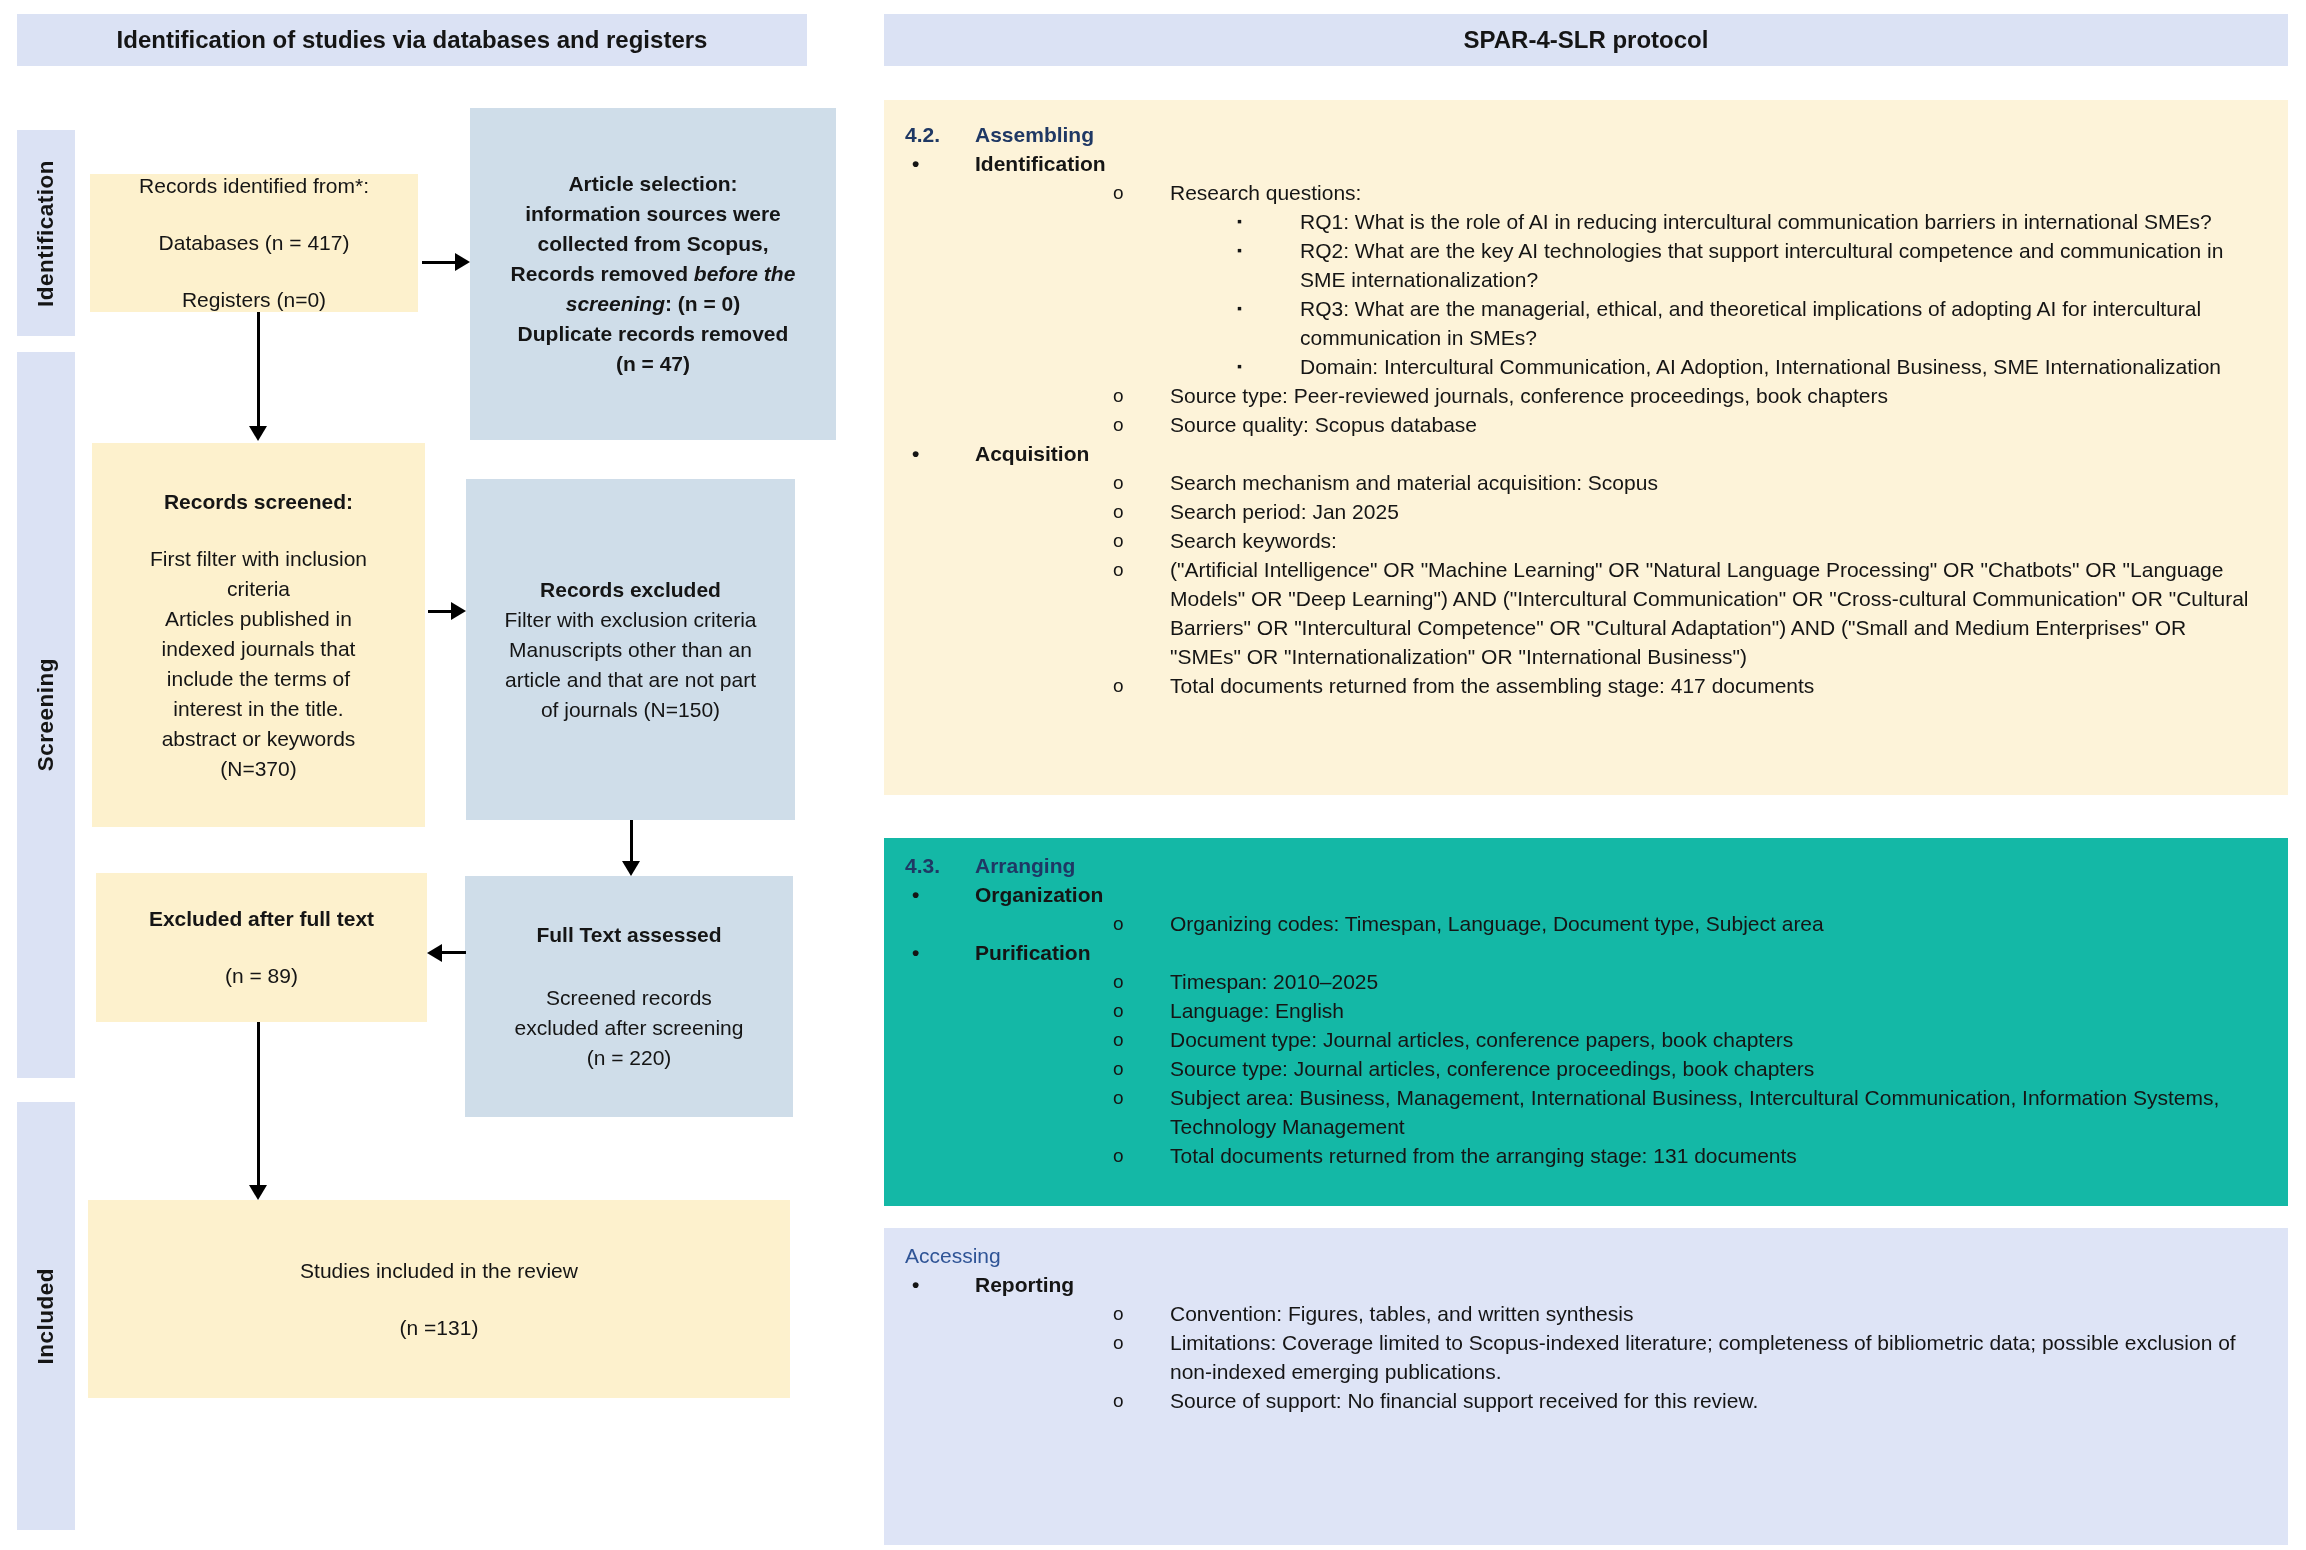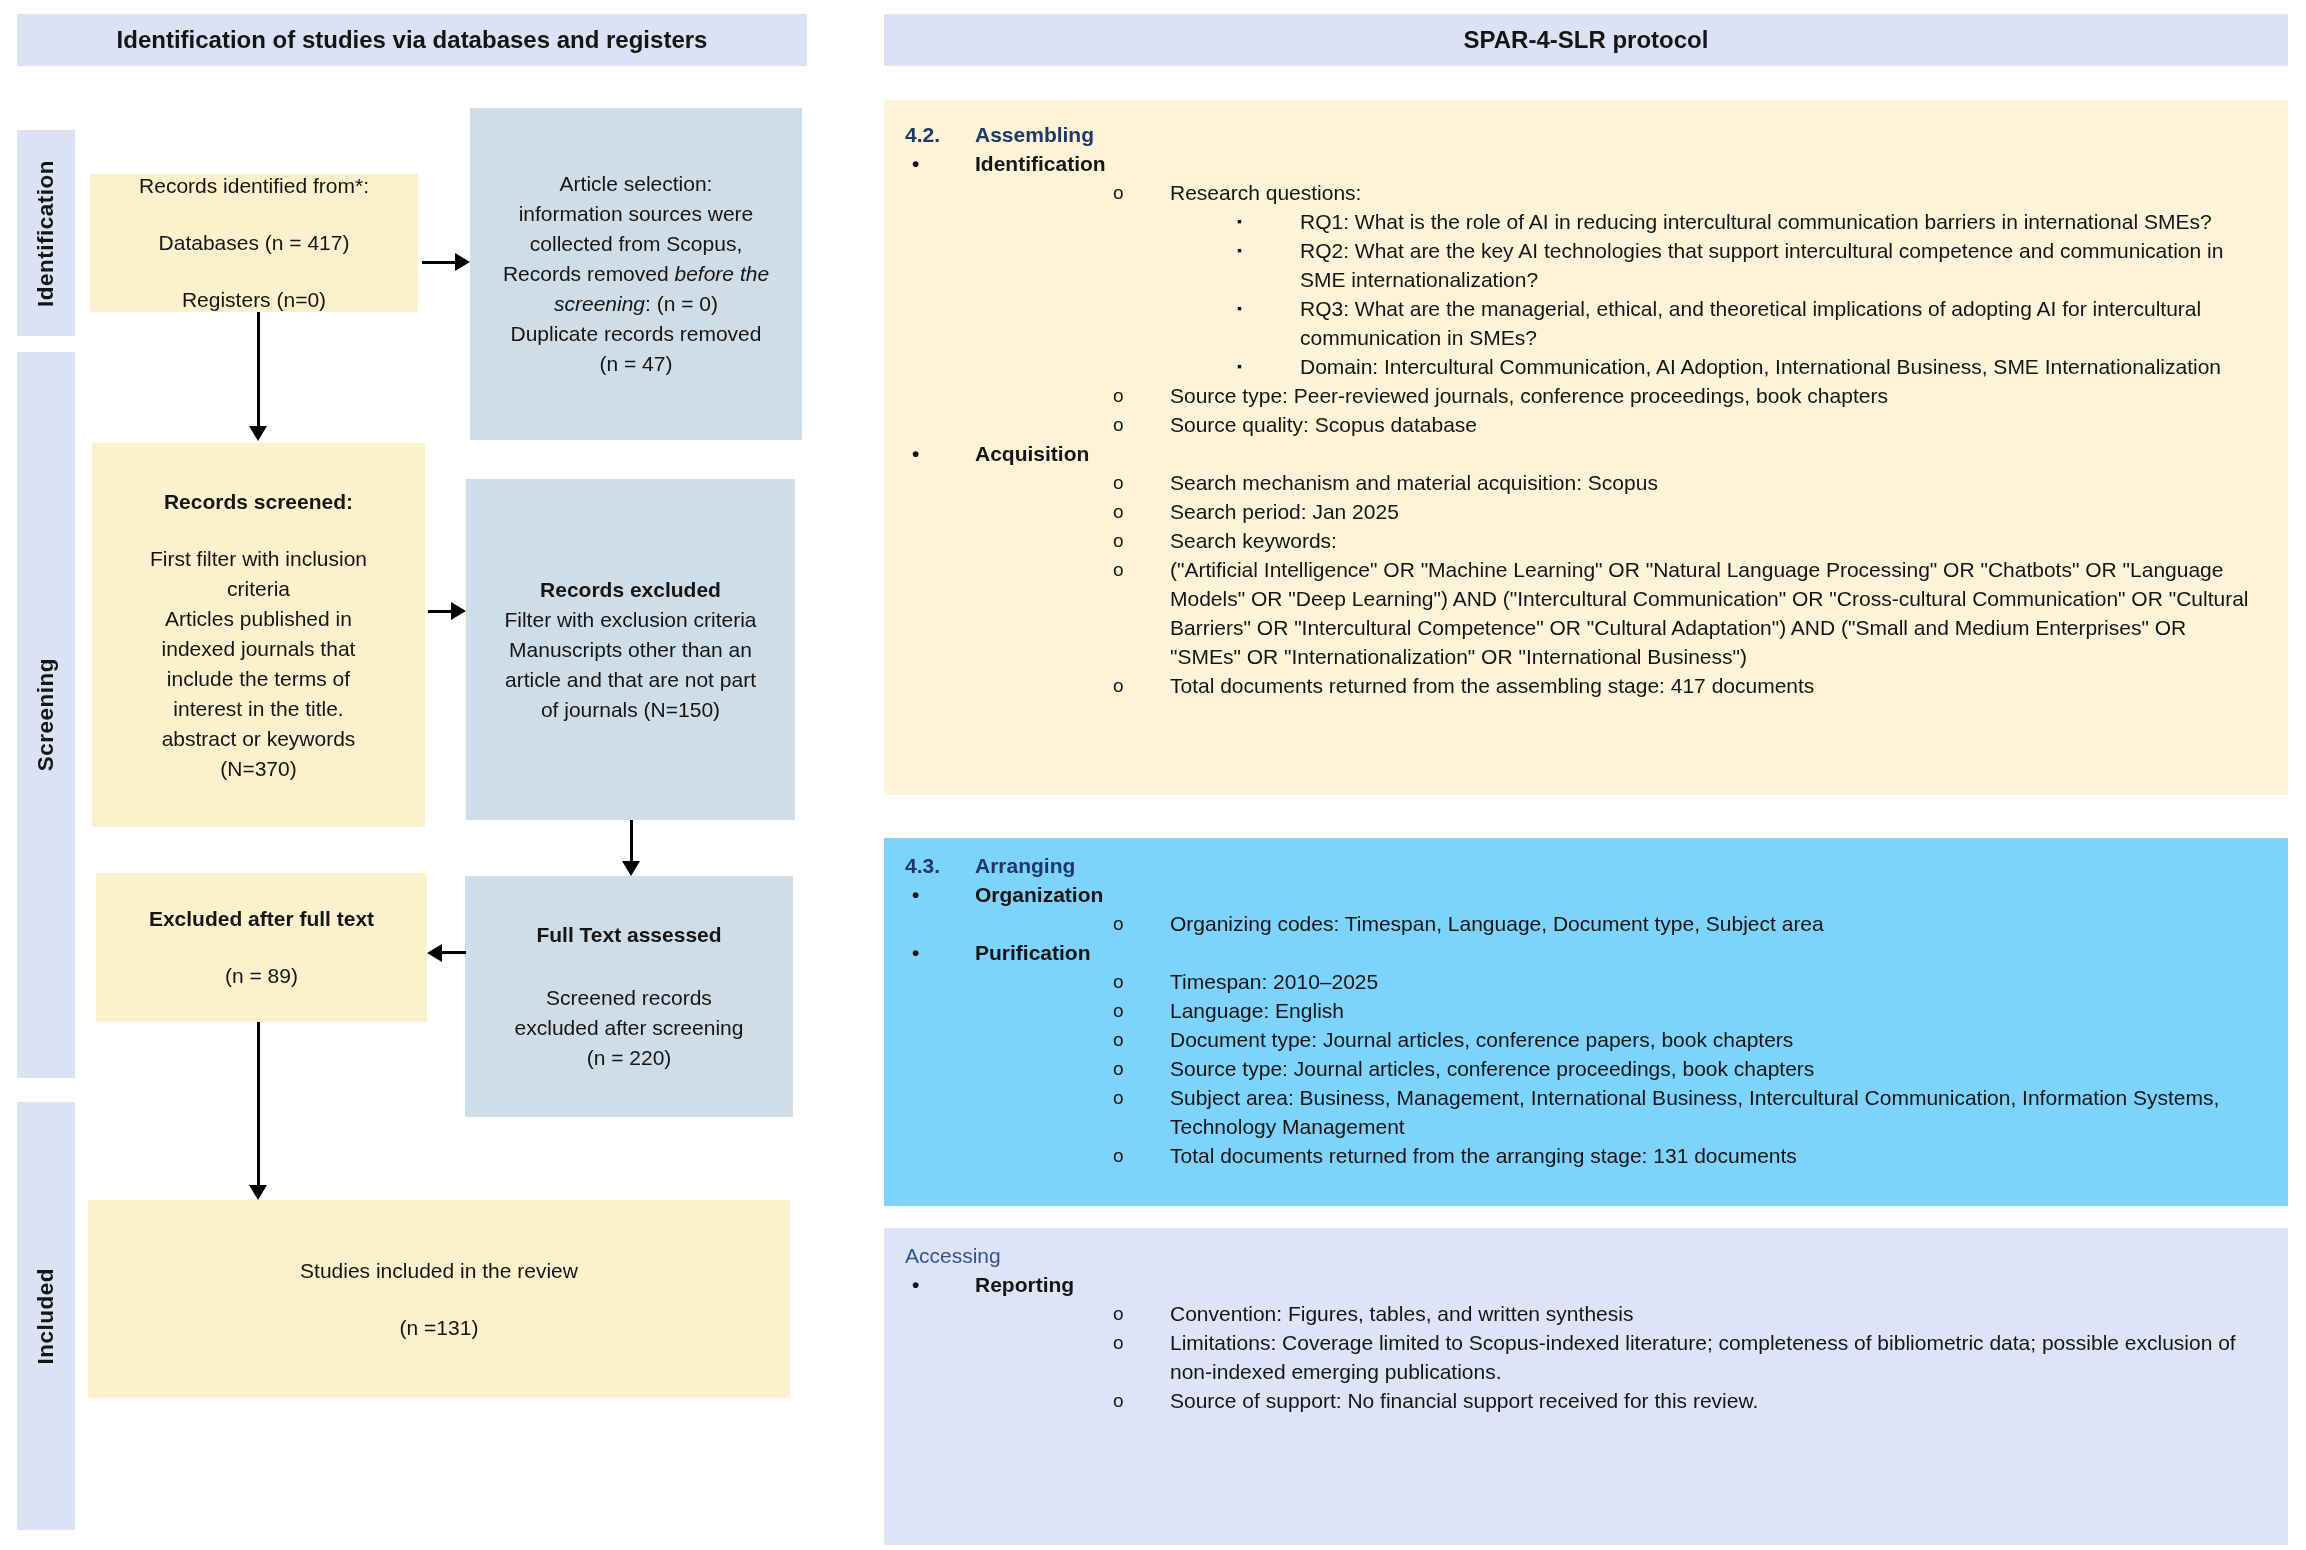--- a/index.html
+++ b/index.html
@@ -31,21 +31,21 @@
   .tri-right{width:0;height:0;border-top:9px solid transparent;
              border-bottom:9px solid transparent;border-left:15px solid #000;}
   .tri-left{width:0;height:0;border-top:9px solid transparent;
             border-bottom:9px solid transparent;border-right:15px solid #000;}
   .tri-down{width:0;height:0;border-left:9px solid transparent;
             border-right:9px solid transparent;border-top:15px solid #000;}
 
   
   .panel{font-size:21px;line-height:29px;}
   .p-assembling{background:#fdf3d9;padding-top:20px;}
-  .p-arranging{background:#7dd3fc;padding-top:13px;}
+  .p-arranging{background:#14b8a6;padding-top:13px;}
   .p-accessing{background:#dee4f6;padding-top:13px;}
   .prow{display:flex;align-items:flex-start;}
   .m{flex:0 0 auto;text-align:left;}
   .t{flex:1 1 auto;padding-right:36px;}
   .sec{color:#1f3864;font-weight:bold;}
   .sec .m{width:70px;padding-left:0;margin-left:21px;}
   .lv1{padding-left:28px;font-weight:bold;}
   .lv1 .m{width:63px;}
   .lv2{padding-left:229px;}
   .lv2 .m{width:57px;font-size:19px;}
@@ -71,21 +71,21 @@
   <div class="abs vbar" style="left:17px;top:1102px;width:58px;height:428px;">
     <span class="vlabel">Included</span>
   </div>
 
   <div class="abs box yellow" style="left:90px;top:174px;width:328px;height:138px;">
     <div>Records identified from*:</div>
     <div>Databases (n = 417)</div>
     <div>Registers (n=0)</div>
   </div>
 
-  <div class="abs box blue" style="left:470px;top:108px;width:332px;height:332px;">
+  <div class="abs box blue" style="left:470px;top:108px;width:366px;height:332px;font-weight:bold;">
     <div>Article selection:</div>
     <div>information sources were</div>
     <div>collected from Scopus,</div>
     <div><span>Records removed </span><span class="it">before the</span></div>
     <div><span class="it">screening</span><span>: (n = 0)</span></div>
     <div>Duplicate records removed</div>
     <div>(n = 47)</div>
   </div>
 
   <div class="abs box yellow" style="left:92px;top:443px;width:333px;height:384px;">

